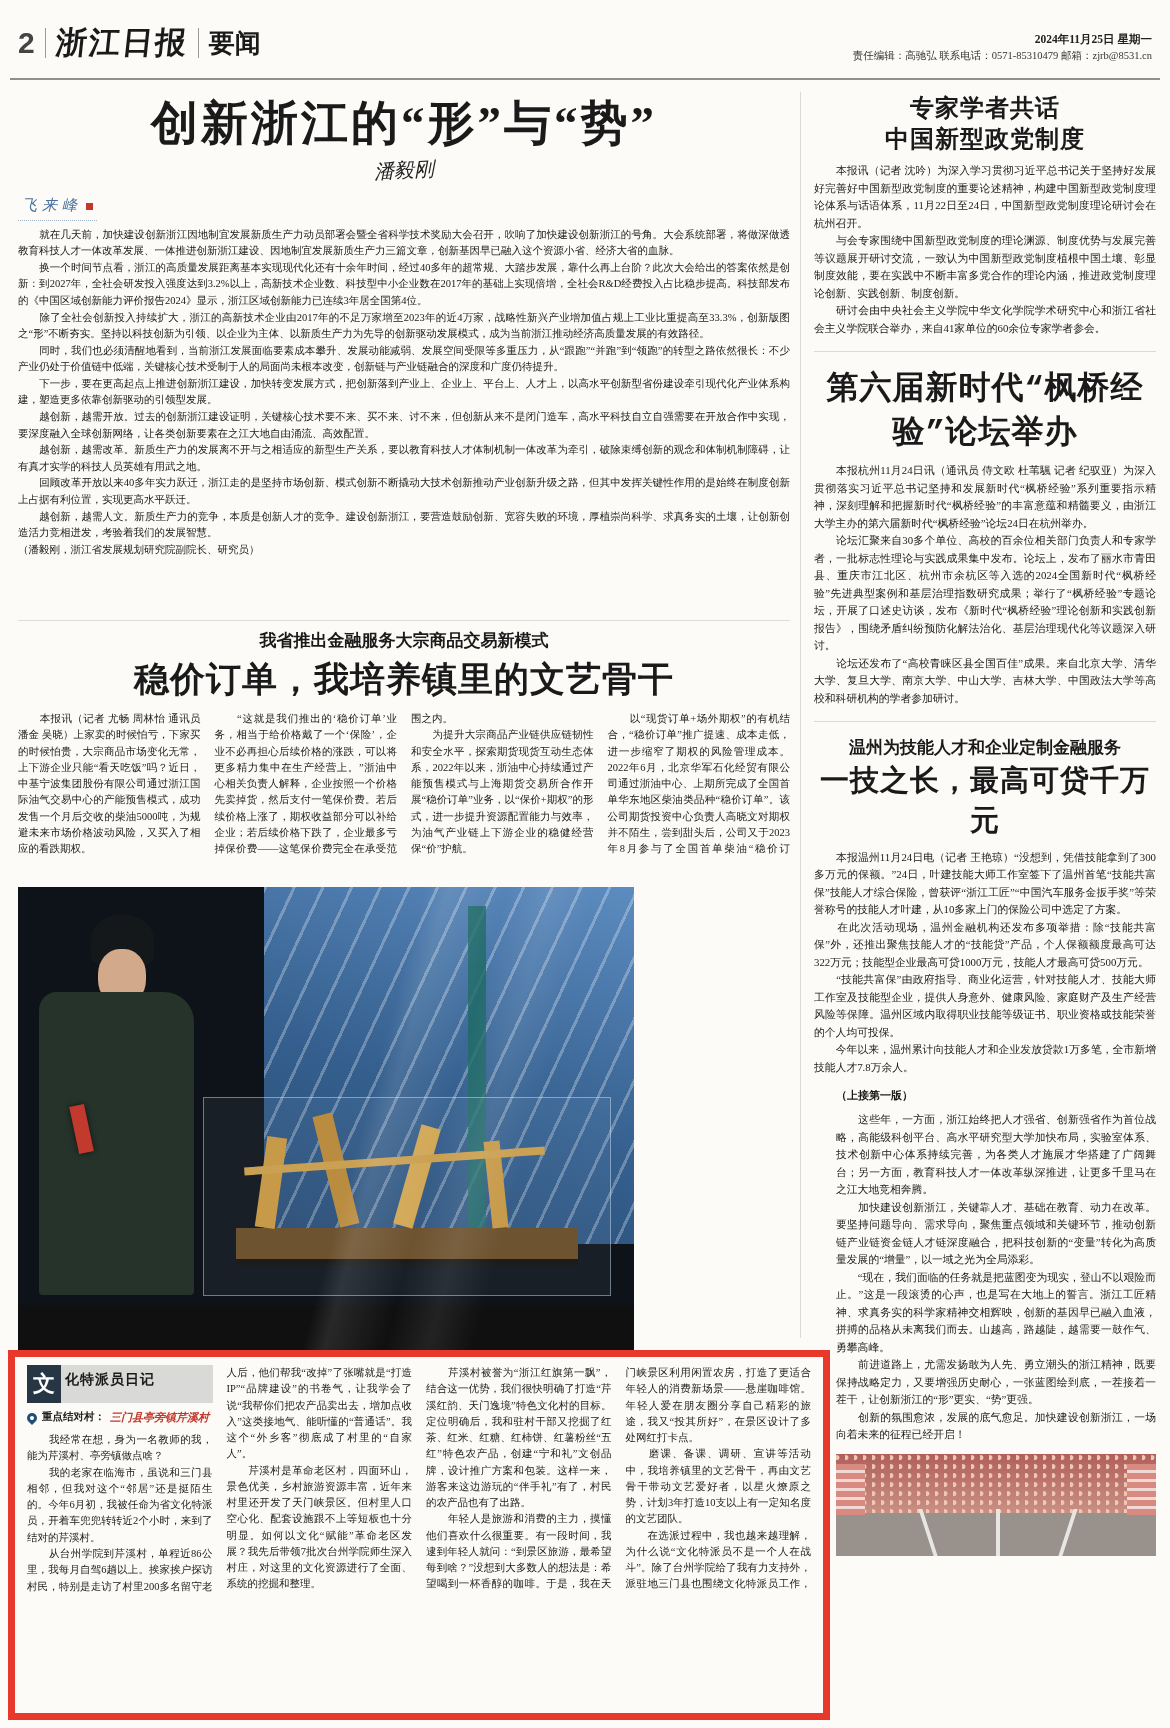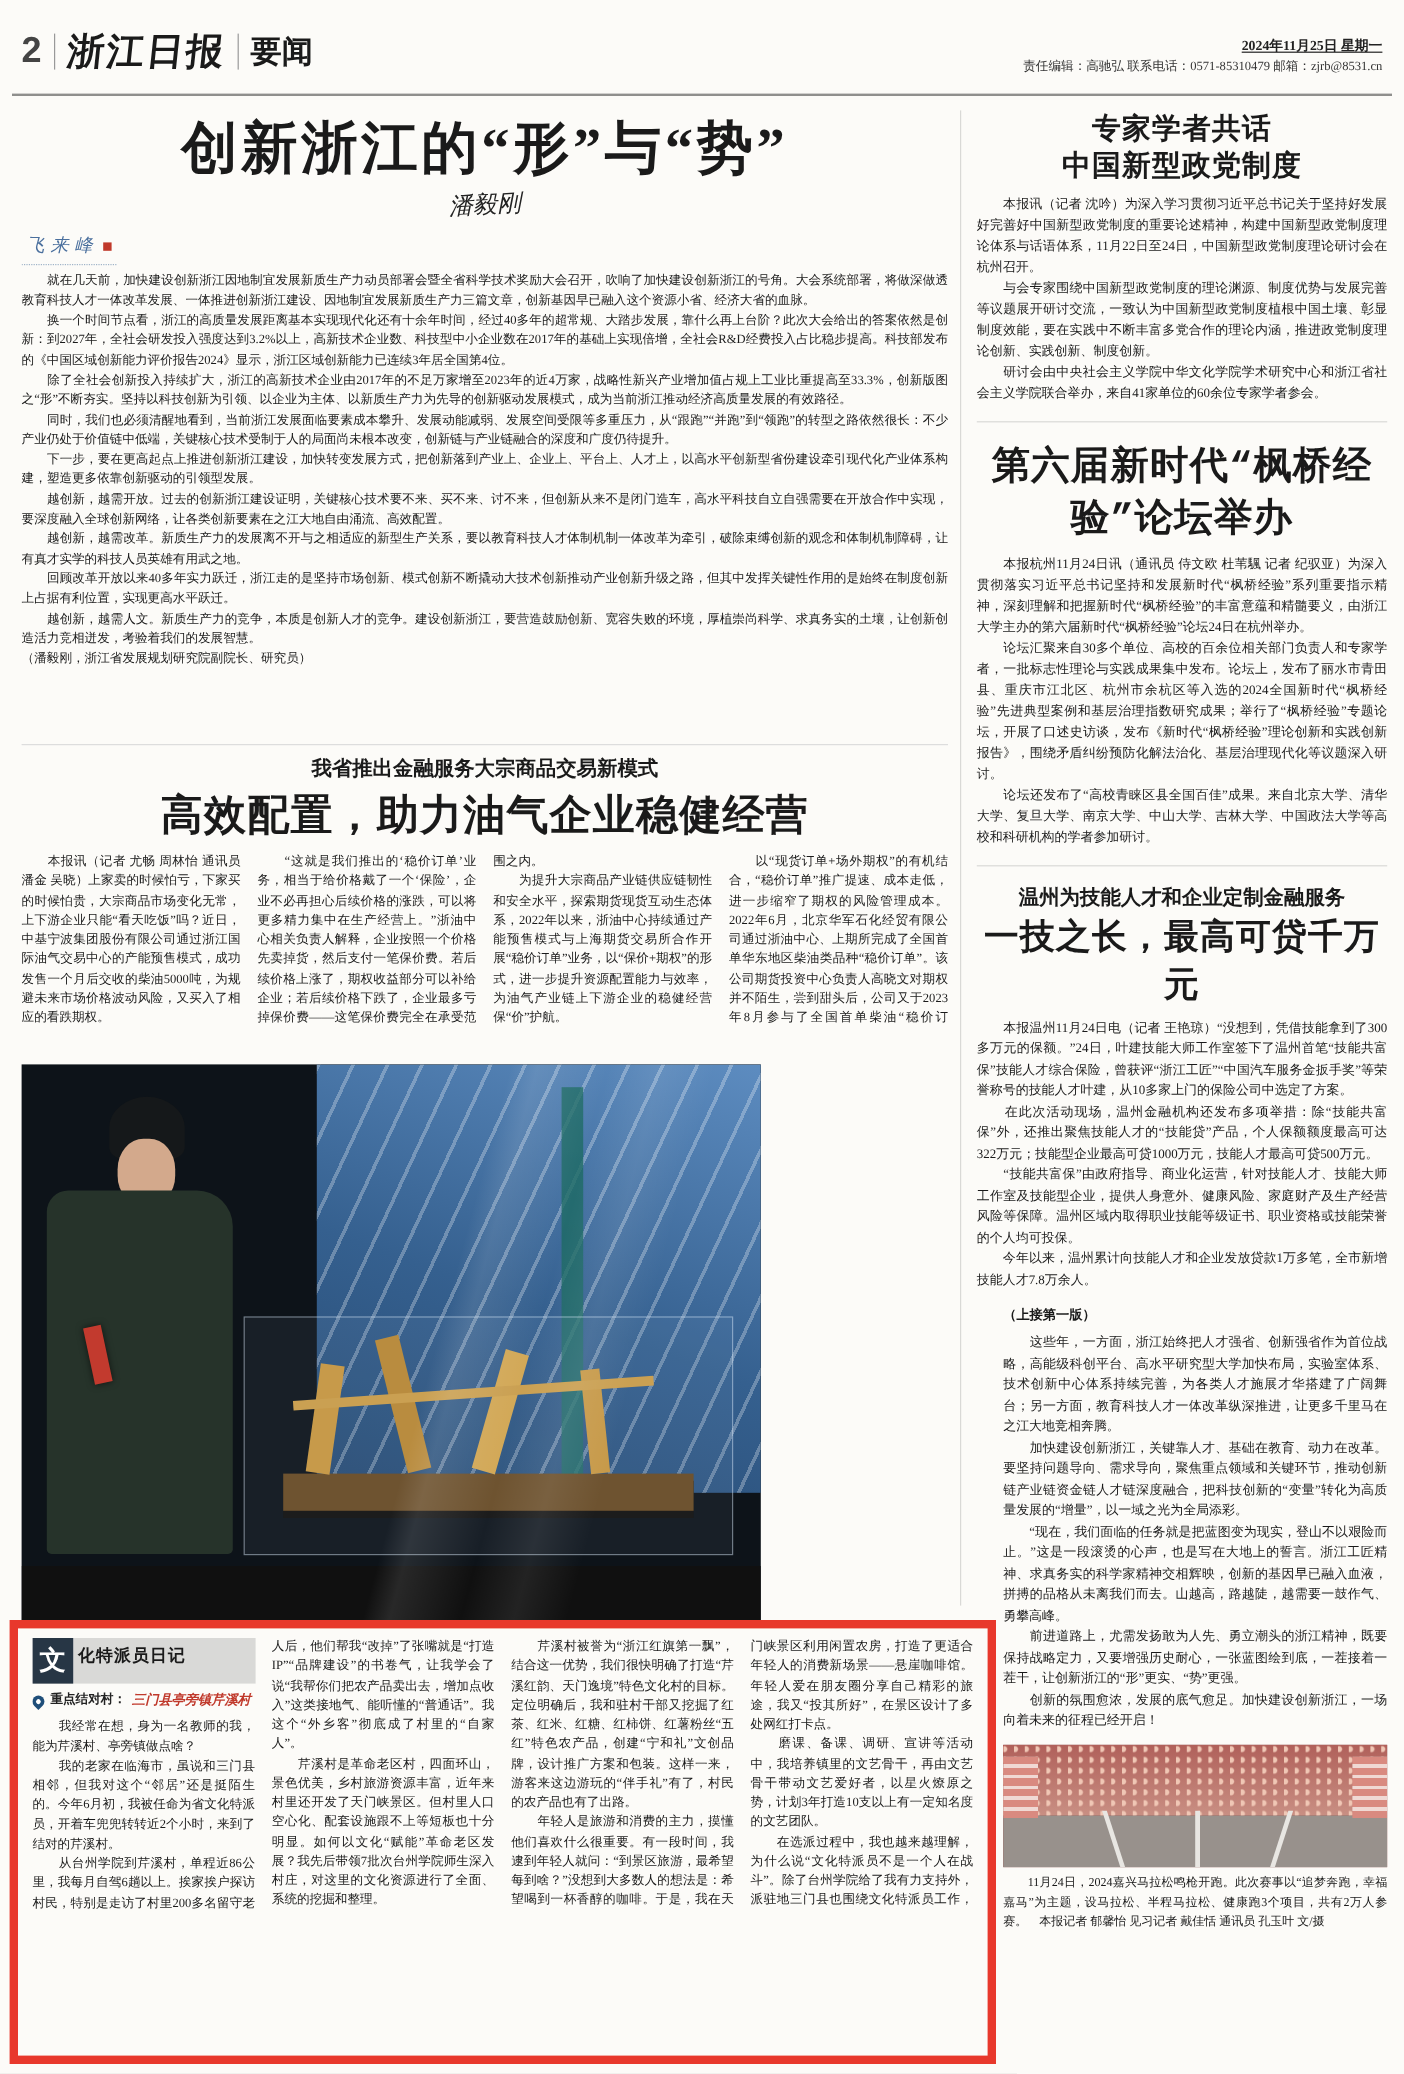--- a/index.html
+++ b/index.html
@@ -6,21 +6,21 @@
   .page{position:relative;width:1170px;height:1728px;margin:0 auto;background:#fcfbf8;
         font-family:"Liberation Serif","DejaVu Serif",serif;color:#1a1a1a;overflow:hidden;}
   
   .hdr{position:absolute;top:22px;left:18px;right:18px;display:flex;justify-content:space-between;align-items:flex-end;}
   .hdr-left{display:flex;align-items:center;gap:10px;}
   .pagenum{font-size:30px;font-weight:bold;color:#444;font-family:"Liberation Sans",sans-serif;}
   .hdr-sep{width:1px;height:30px;background:#999;}
   .masthead{font-size:31px;font-weight:900;transform:skewX(-6deg);letter-spacing:2px;}
   .section{font-size:26px;font-weight:900;font-family:"Liberation Sans",sans-serif;}
   .hdr-right{text-align:right;line-height:1.5;}
-  .dateline{font-size:11.5px;font-weight:bold;color:#222;text-decoration:underline;}
+  .dateline{font-size:11.5px;font-weight:bold;color:#222;}
   .editorline{font-size:10.5px;color:#333;}
   .hdr-rule{position:absolute;top:78px;left:10px;right:10px;height:2px;background:#8f8f8d;}
   
   .flow{white-space:pre-line;text-align:justify;}
   .cols4{column-count:4;column-gap:14px;}
   
   .mainL{position:absolute;left:18px;top:86px;width:772px;}
   .a1-head{text-align:center;font-size:47px;font-weight:900;letter-spacing:3px;margin:6px 0 2px;}
   .a1-sign{text-align:center;font-style:italic;font-size:20px;transform:rotate(-3deg);color:#222;}
   .a1-cols{margin-top:8px;height:416px;font-size:10.5px;line-height:1.58;overflow:hidden;}
@@ -135,21 +135,21 @@
 　　越创新，越需开放。过去的创新浙江建设证明，关键核心技术要不来、买不来、讨不来，但创新从来不是闭门造车，高水平科技自立自强需要在开放合作中实现，要深度融入全球创新网络，让各类创新要素在之江大地自由涌流、高效配置。
 　　越创新，越需改革。新质生产力的发展离不开与之相适应的新型生产关系，要以教育科技人才体制机制一体改革为牵引，破除束缚创新的观念和体制机制障碍，让有真才实学的科技人员英雄有用武之地。
 　　回顾改革开放以来40多年实力跃迁，浙江走的是坚持市场创新、模式创新不断撬动大技术创新推动产业创新升级之路，但其中发挥关键性作用的是始终在制度创新上占据有利位置，实现更高水平跃迁。
 　　越创新，越需人文。新质生产力的竞争，本质是创新人才的竞争。建设创新浙江，要营造鼓励创新、宽容失败的环境，厚植崇尚科学、求真务实的土壤，让创新创造活力竞相迸发，考验着我们的发展智慧。</div>
       <div class="endnote">（潘毅刚，浙江省发展规划研究院副院长、研究员）</div>
     </div>
 
     <div class="thinline"></div>
 
     <div class="a2-kick">我省推出金融服务大宗商品交易新模式</div>
-    <div class="a2-head">高效配置，助力油气企业稳健经营</div>
+    <div class="a2-head">稳价订单，我培养镇里的文艺骨干</div>
     <div class="a2-cols cols4 flow">　　本报讯（记者 尤畅 周林怡 通讯员 潘金 吴晓）上家卖的时候怕亏，下家买的时候怕贵，大宗商品市场变化无常，上下游企业只能“看天吃饭”吗？近日，中基宁波集团股份有限公司通过浙江国际油气交易中心的产能预售模式，成功发售一个月后交收的柴油5000吨，为规避未来市场价格波动风险，又买入了相应的看跌期权。
 　　“这就是我们推出的‘稳价订单’业务，相当于给价格戴了一个‘保险’，企业不必再担心后续价格的涨跌，可以将更多精力集中在生产经营上。”浙油中心相关负责人解释，企业按照一个价格先卖掉货，然后支付一笔保价费。若后续价格上涨了，期权收益部分可以补给企业；若后续价格下跌了，企业最多亏掉保价费——这笔保价费完全在承受范围之内。
 　　为提升大宗商品产业链供应链韧性和安全水平，探索期货现货互动生态体系，2022年以来，浙油中心持续通过产能预售模式与上海期货交易所合作开展“稳价订单”业务，以“保价+期权”的形式，进一步提升资源配置能力与效率，为油气产业链上下游企业的稳健经营保“价”护航。
 　　以“现货订单+场外期权”的有机结合，“稳价订单”推广提速、成本走低，进一步缩窄了期权的风险管理成本。2022年6月，北京华军石化经贸有限公司通过浙油中心、上期所完成了全国首单华东地区柴油类品种“稳价订单”。该公司期货投资中心负责人高晓文对期权并不陌生，尝到甜头后，公司又于2023年8月参与了全国首单柴油“稳价订单”，解决了“柴油不涨价而原料价格高企”的行业经营难题。
 　　目前，该模式已向华东地区成品油领域复制推广；在上期所的大力支持下，浙油中心“稳价订单”业务已覆盖华东地区成品油、原料油品种，合作期货公司累计达到14家，覆盖长三角三省一市。</div>
 
     <div class="photo-row">
       <div class="pa">
         <div class="pa-blue"></div>
         <div class="pa-blue2"></div>
@@ -237,16 +237,15 @@
     <div class="ma">
       <div class="ma-top"></div>
       <div class="ma-crowd"></div>
       <div class="ma-road"></div>
       <div class="ma-l1"></div>
       <div class="ma-l2"></div>
       <div class="ma-l3"></div>
       <div class="ma-bl"></div>
       <div class="ma-br"></div>
     </div>
-    <div class="ma-cap flow">　　11月24日，2024嘉兴马拉松鸣枪开跑。此次赛事以“追梦奔跑，幸福嘉马”为主题，设马拉松、半程马拉松、健康跑3个项目，共有2万人参赛。　本报记者 郁馨怡 见习记者 戴佳恬 通讯员 孔玉叶 文/摄</div>
   </div>
 
 </div>
 
 </body></html>

